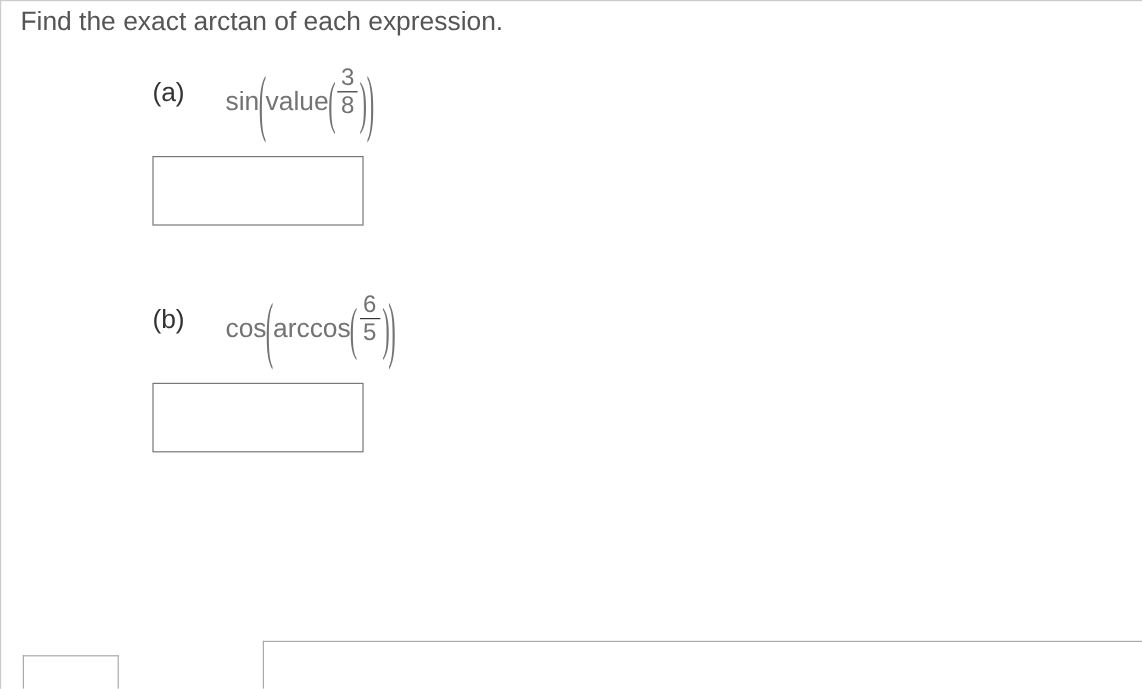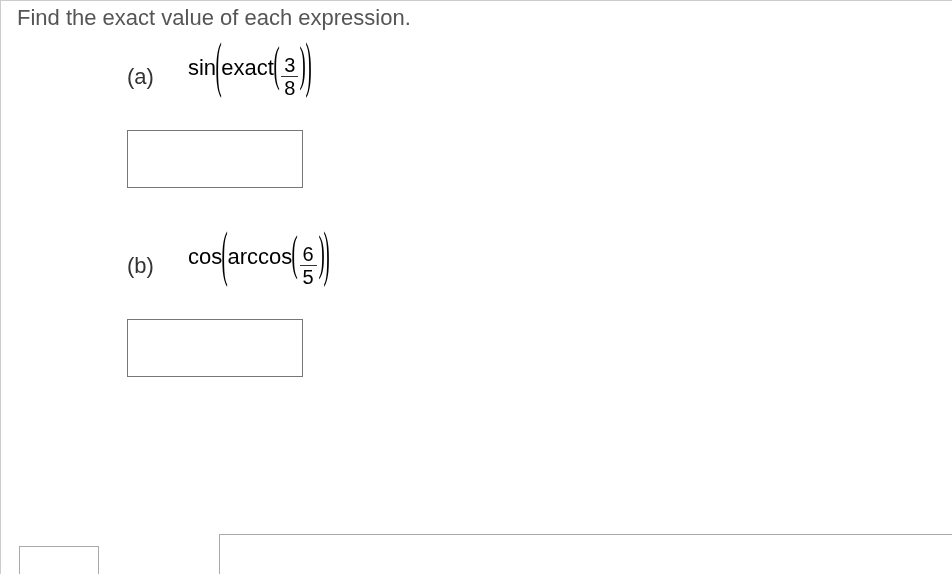--- a/index.html
+++ b/index.html
@@ -27,23 +27,23 @@
       margin-left: 110px;
       margin-bottom: 32px;
     }
     .part-label {
       font-size: 22px;
       color: #333;
       margin-right: 34px;
     }
     .math-expr {
       display: flex;
-      align-items: flex-start;
+      align-items: flex-end;
       font-size: 22px;
-      color: #000000;
+      color: #737373;
     }
     .func {
       font-size: 22px;
     }
     .big-paren {
       font-family: 'Times New Roman', serif;
       display: inline-block;
       transform: scaleY(2.8) scaleX(0.85);
       font-size: 22px;
       line-height: 1;
@@ -109,28 +109,28 @@
       border-bottom: none;
       border-right: none;
       margin-left: 120px;
       background: #fff;
     }
   </style>
 </head>
 <body>
 
 <div class="container">
-  <div class="instruction">Find the exact value of each expression.</div>
+  <div class="instruction">Find the exact arctan of each expression.</div>
 
   <div class="problem-row">
     <span class="part-label">(a)</span>
     <span class="math-expr">
       <span class="func">sin</span>
       <span class="big-paren">(</span>
-      <span class="func">exact</span>
+      <span class="func">value</span>
       <span class="mid-paren">(</span>
       <span class="fraction">
         <span class="num">3</span>
         <span class="den">8</span>
       </span>
       <span class="mid-paren">)</span>
       <span class="big-paren">)</span>
     </span>
   </div>
   <div class="answer-box" tabindex="0"></div>

